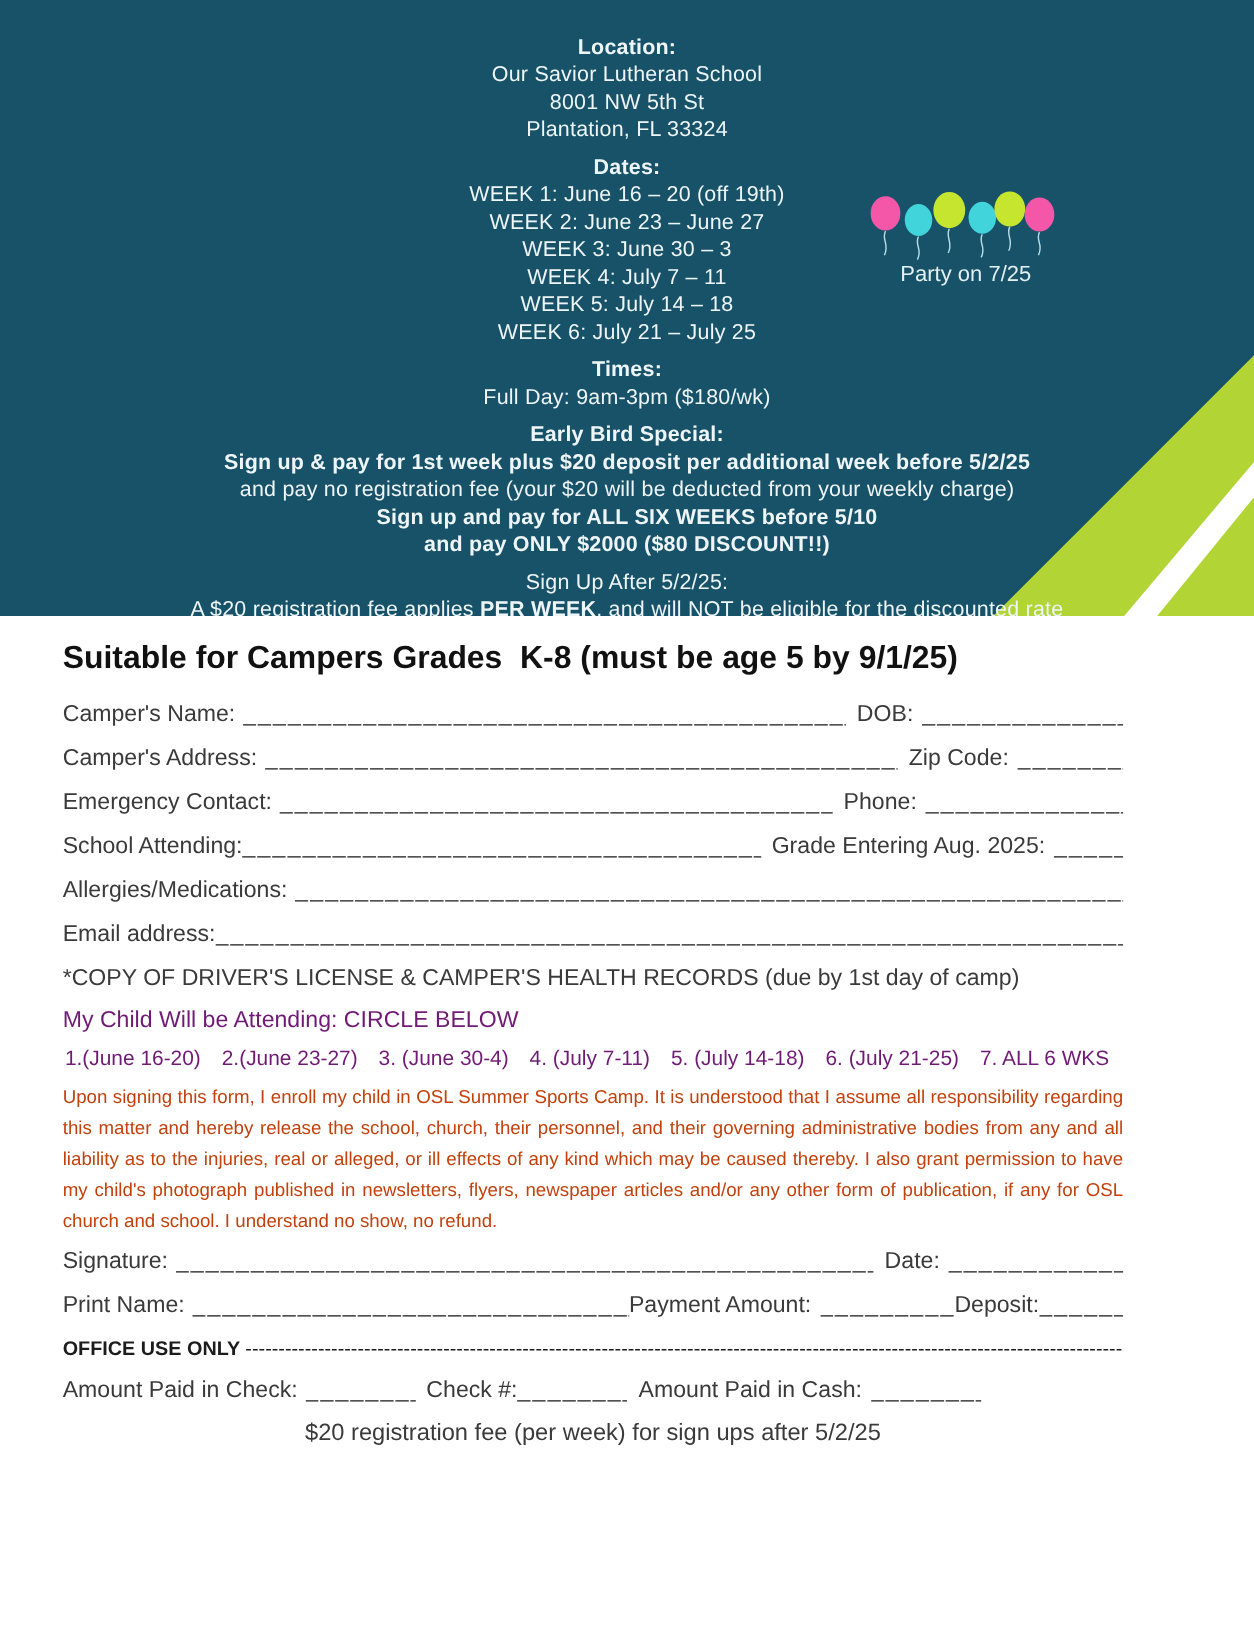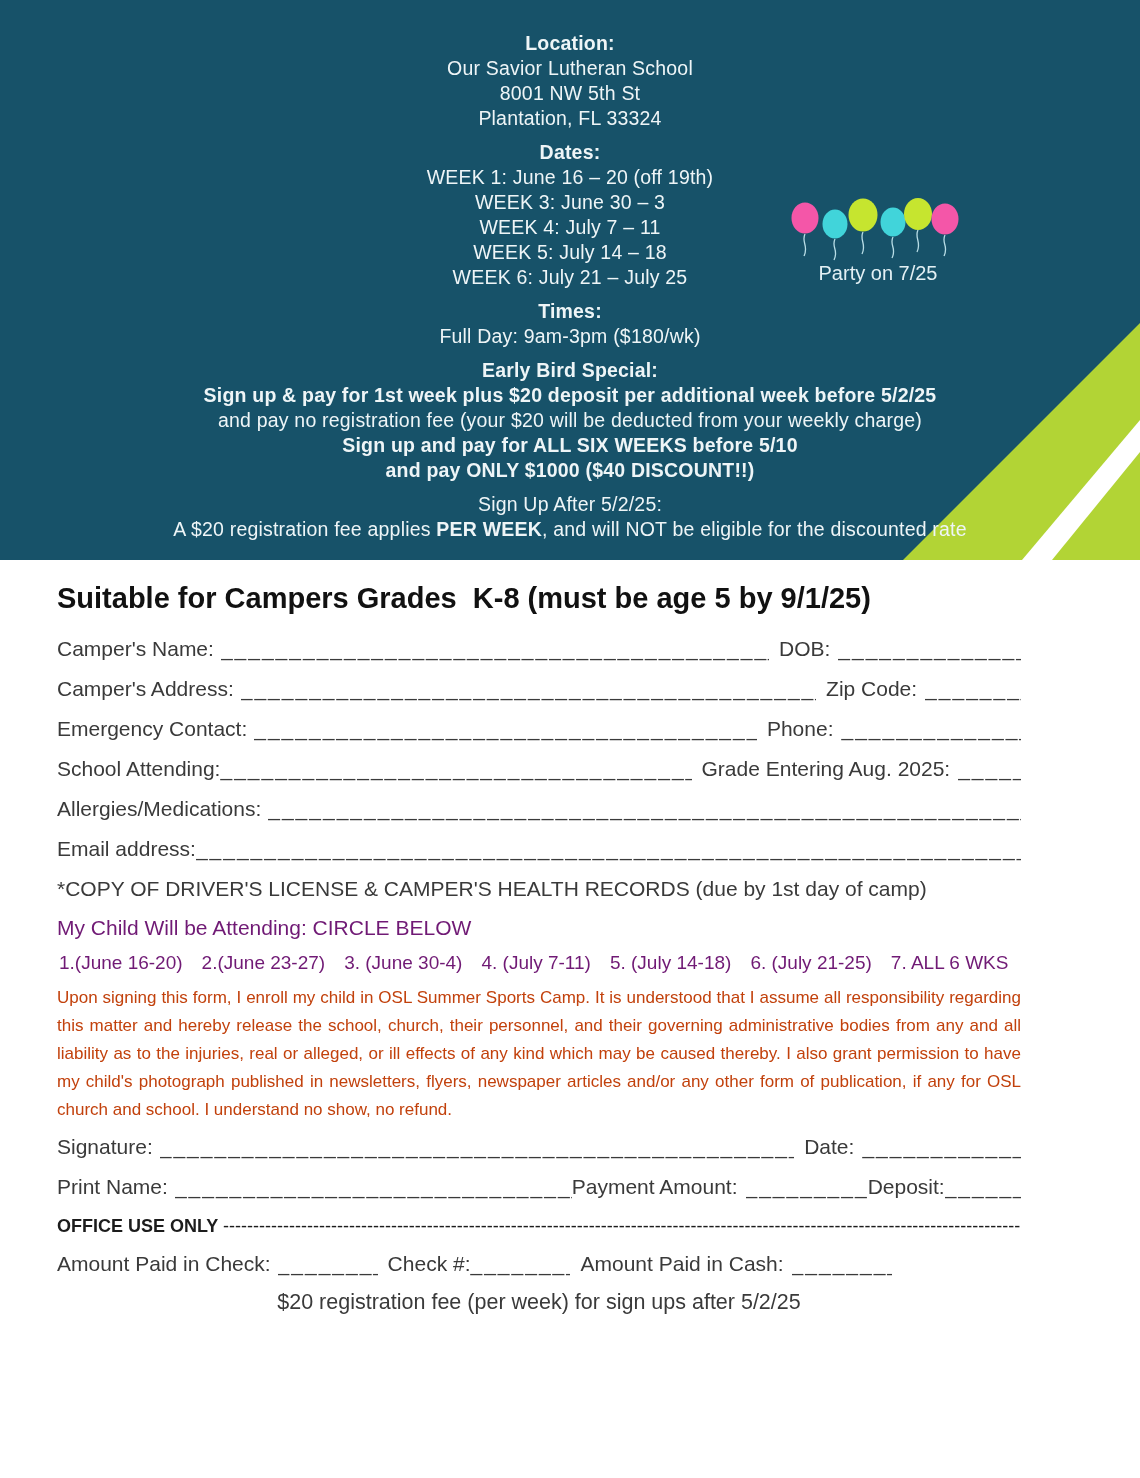--- a/index.html
+++ b/index.html
@@ -11,21 +11,21 @@
   .hero{
     position:relative;width:1140px;height:560px;background:#175269;color:#eef5f7;
     overflow:hidden;
   }
   .hero-text{position:relative;z-index:2;padding-top:31px;text-align:center;}
   .h-line{font-size:19.5px;line-height:25px;letter-spacing:.2px;}
   .h-line.bold{font-weight:bold;}
   .gap{margin-top:9px;}
   .gap2{margin-top:28px;}
   
-  .party{position:absolute;z-index:3;left:783px;top:188px;width:190px;text-align:center;}
+  .party{position:absolute;z-index:3;left:783px;top:164px;width:190px;text-align:center;}
   .party svg{display:block;}
   .party-caption{font-size:20px;color:#e3f0f4;margin-top:-6px;}
   
   .corner{position:absolute;z-index:1;right:0;bottom:0;width:250px;height:245px;}
   
   .form{position:relative;width:1076px;padding:20px 55px 0 57px;box-sizing:border-box;color:#383838;}
   .title{
     font-size:29px;font-weight:bold;color:#111;margin:2px 0 20px 0;white-space:pre;
   }
   .frow{display:flex;align-items:flex-end;font-size:21px;line-height:27px;margin-bottom:13px;color:#3a3a3a;}
@@ -56,33 +56,34 @@
 
   <header class="hero">
     <div class="hero-text">
       <div class="h-line bold">Location:</div>
       <div class="h-line">Our Savior Lutheran School</div>
       <div class="h-line">8001 NW 5th St</div>
       <div class="h-line">Plantation, FL 33324</div>
 
       <div class="h-line bold gap">Dates:</div>
       <div class="h-line">WEEK 1: June 16 – 20 (off 19th)</div>
+      <div class="h-line">WEEK 2: June 23 – June 27</div>
       <div class="h-line">WEEK 3: June 30 – 3</div>
       <div class="h-line">WEEK 4: July 7 – 11</div>
       <div class="h-line">WEEK 5: July 14 – 18</div>
       <div class="h-line">WEEK 6: July 21 – July 25</div>
 
       <div class="h-line bold gap">Times:</div>
       <div class="h-line">Full Day: 9am-3pm ($180/wk)</div>
 
       <div class="h-line bold gap">Early Bird Special:</div>
       <div class="h-line bold">Sign up &amp; pay for 1st week plus $20 deposit per additional week before 5/2/25</div>
       <div class="h-line">and pay no registration fee (your $20 will be deducted from your weekly charge)</div>
       <div class="h-line bold">Sign up and pay for ALL SIX WEEKS before 5/10</div>
-      <div class="h-line bold">and pay ONLY $1000 ($40 DISCOUNT!!)</div>
+      <div class="h-line bold">and pay ONLY $2000 ($80 DISCOUNT!!)</div>
 
       <div class="h-line gap">Sign Up After 5/2/25:</div>
       <div class="h-line"><span>A $20 registration fee applies </span><span class="bold" style="font-weight:bold">PER WEEK</span><span>, and will NOT be eligible for the discounted rate</span></div>
 
       <div class="h-line bold gap2">FREE PIZZA FRIDAYS</div>
       <div class="h-line">Prizes, Awards, &amp; Certificates EACH WEEK!!!</div>
     </div>
 
     <div class="party">
       <svg width="190" height="80" viewBox="0 0 190 80">

